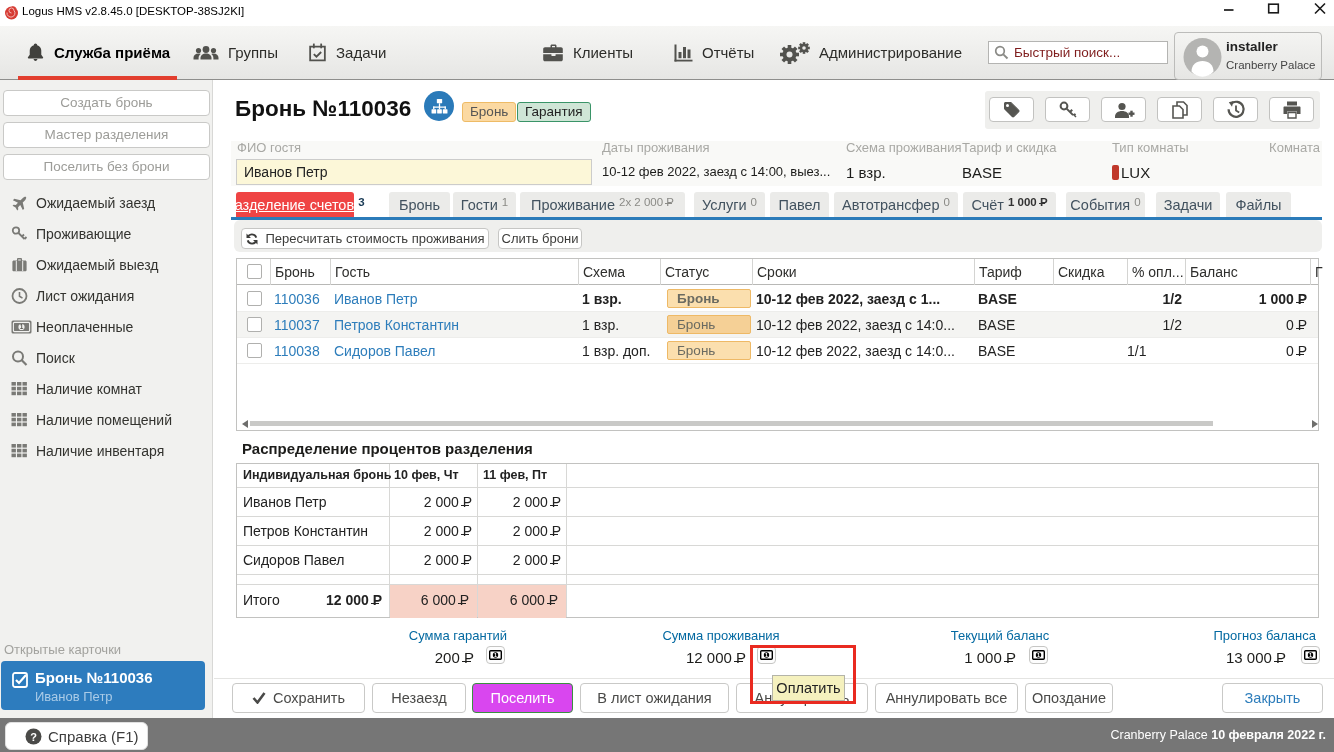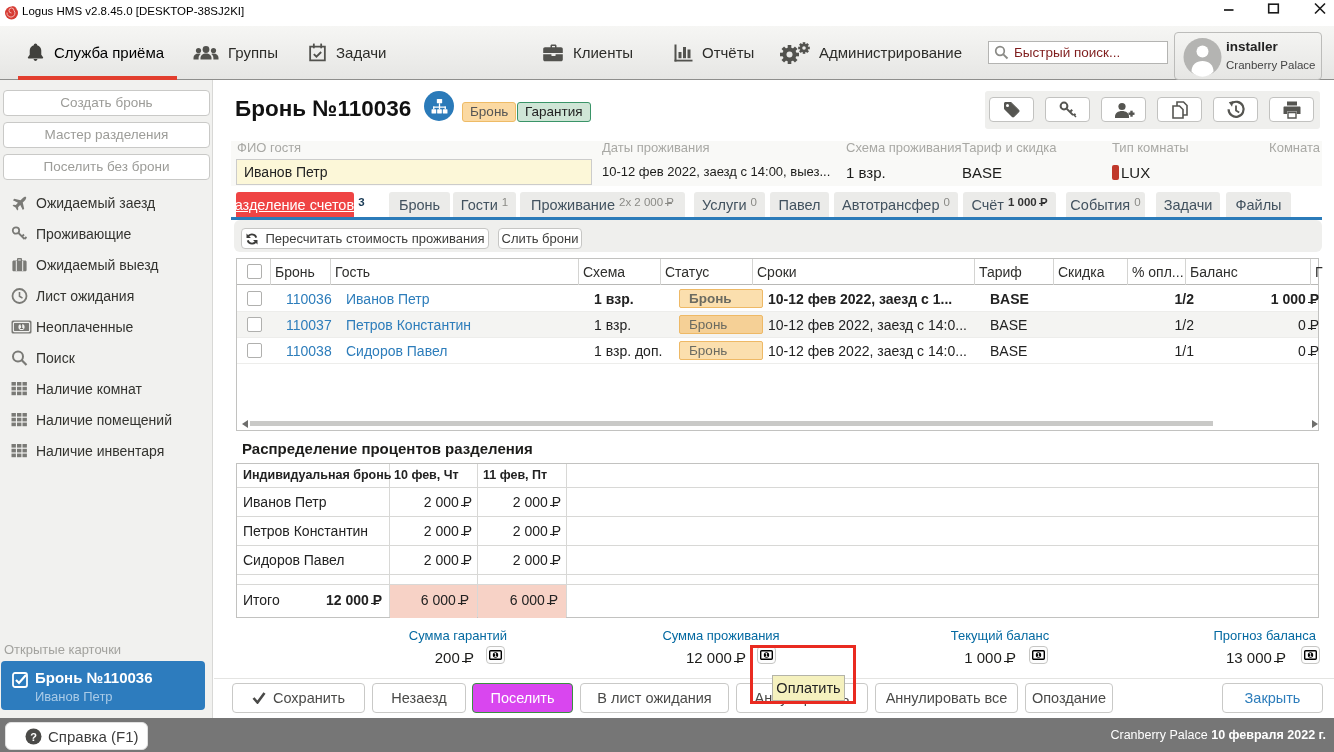--- a/index.html
+++ b/index.html
@@ -75,21 +75,21 @@
 
 #grayband { position:absolute; left:20px; top:140px; width:1088px; height:32px; background:#efefed; border-radius:6px; }
 .gbtn { position:absolute; top:148px; height:21px; white-space:nowrap; background:#fff; border:1px solid #c6c6c4; border-radius:4px;
   font-size:13px; color:#3c3c3a; display:flex; align-items:center; justify-content:center; gap:6px; }
 
 
 #table1 { position:absolute; left:22px; top:178px; width:1083px; height:173px; border:1px solid #c2c2c0; background:#fff; }
 #t1head { position:absolute; left:0; top:0; width:100%; height:26px; border-bottom:1px solid #b8b8b6; }
 #t1head .hc { position:absolute; top:0; height:26px; line-height:26px; font-size:14px; color:#2e2e2c; padding-left:4px; border-left:1px solid #d4d4d2; white-space:nowrap; overflow:hidden; }
 .t1row { position:absolute; left:0; width:1081px; height:26px; border-bottom:1px solid #ededeb; font-size:14px; }
-.t1row .c { position:absolute; top:0; height:26px; line-height:26px; padding-left:4px; white-space:nowrap; overflow:hidden;margin-left:12px; }
+.t1row .c { position:absolute; top:0; height:26px; line-height:26px; padding-left:4px; white-space:nowrap; overflow:hidden; }
 .blue { color:#2d7dbb; }
 .tbadge { position:absolute; top:3px; left:7px; width:84px; height:19px; background:#fbdfae; border:1px solid #eeb966;
   border-radius:2px; font-size:13.5px; color:#6b6b61; line-height:17px; padding-left:9px; }
 #hscroll-thumb { position:absolute; left:13px; top:162px; width:963px; height:5px; background:#c9c9c7; }
 
 
 #sect2title { position:absolute; left:28px; top:360px; font-size:15px; font-weight:bold; color:#1c1c1a; }
 #table2 { position:absolute; left:22px; top:383px; width:1083px; height:155px; border:1px solid #c2c2c0; }
 .t2line { position:absolute; left:0; width:1081px; border-bottom:1px solid #d8d8d6; }
 .t2v { position:absolute; top:0; height:100%; border-left:1px solid #d8d8d6; }
@@ -125,21 +125,21 @@
   <div class="tt">Logus HMS v2.8.45.0 [DESKTOP-38SJ2KI]</div>
   <svg class="abs" style="left:1220px;top:0px" width="110" height="18" viewBox="0 0 110 18">
     <line x1="4" y1="10" x2="13.5" y2="10" stroke="#1a1a1a" stroke-width="1.7"></line>
     <rect x="48.7" y="4.2" width="9.6" height="8.6" fill="none" stroke="#1a1a1a" stroke-width="1.6"></rect>
     <line x1="95" y1="3.5" x2="105" y2="13.5" stroke="#1a1a1a" stroke-width="1.6"></line>
     <line x1="105" y1="3.5" x2="95" y2="13.5" stroke="#1a1a1a" stroke-width="1.6"></line>
   </svg>
 </div>
 
 <div id="navbar">
-  <div class="navitem" style="left:25px; color:#000; font-weight:normal;">
+  <div class="navitem" style="left:25px; color:#000; font-weight:bold;">
     <svg width="21" height="21" viewBox="0 0 20 20">
         <path fill="#41413d" d="M10 1.5 c0.9 0 1.6 0.7 1.6 1.5 c2.4 0.7 3.9 2.6 3.9 5 v4.2 l1.7 2.4 c0.3 0.5 0 1 -0.6 1 H3.4 c-0.6 0-0.9-0.5-0.6-1 l1.7-2.4 V8 c0-2.4 1.5-4.3 3.9-5 c0-0.8 0.7-1.5 1.6-1.5 z M8.2 16.3 h3.6 c0 1-0.8 1.8-1.8 1.8 s-1.8-0.8-1.8-1.8 z"></path>
       </svg>
     <span>Служба приёма</span>
   </div>
   <div class="navitem" style="left:192px">
     <svg width="28" height="20" viewBox="0 0 28 20">
         <g fill="#52524e">
           <circle cx="14" cy="6.5" r="3.4"></circle>
           <path d="M14 10.5 c3.2 0 5.5 1.8 5.5 4.5 v1.5 h-11 v-1.5 c0-2.7 2.3-4.5 5.5-4.5 z"></path>
@@ -485,21 +485,21 @@
       <div class="t1row" style="top:79px;">
         <div class="abs" style="left:10px;top:5px;width:15px;height:15px;border:1px solid #b0b0ae;border-radius:2px;background:#fff"></div>
         <div class="c blue" style="left:33px;width:60px">110038</div>
         <div class="c blue" style="left:93px;width:248px">Сидоров Павел</div>
         <div class="c" style="left:341px;width:82px;color:#222">1 взр. доп.</div>
         <div class="c" style="left:423px;width:92px">
           <span class="tbadge" style="">Бронь</span>
         </div>
         <div class="c" style="left:515px;width:222px;color:#222">10-12 фев 2022, заезд с 14:0...</div>
         <div class="c" style="left:737px;width:79px;color:#222">BASE</div>
-        <div class="c" style="left:890px;width:55px;text-align:right;padding:0;color:#222">1/1</div>
+        <div class="c" style="left:890px;width:55px;text-align:left;padding:0;color:#222">1/1</div>
         <div class="c" style="left:948px;width:122px;text-align:right;padding:0;color:#222">0 <span class="rub">Р<i></i></span></div>
       </div>
       <svg class="abs" style="left:5px;top:161px" width="6" height="8" viewBox="0 0 6 8">
         <path d="M6 0 L0 4 L6 8 z" fill="#6e6e6c"></path>
       </svg>
       <div id="hscroll-thumb"></div>
       <svg class="abs" style="left:1075px;top:161px" width="6" height="8" viewBox="0 0 6 8">
         <path d="M0 0 L6 4 L0 8 z" fill="#6e6e6c"></path>
       </svg>
     </div>

